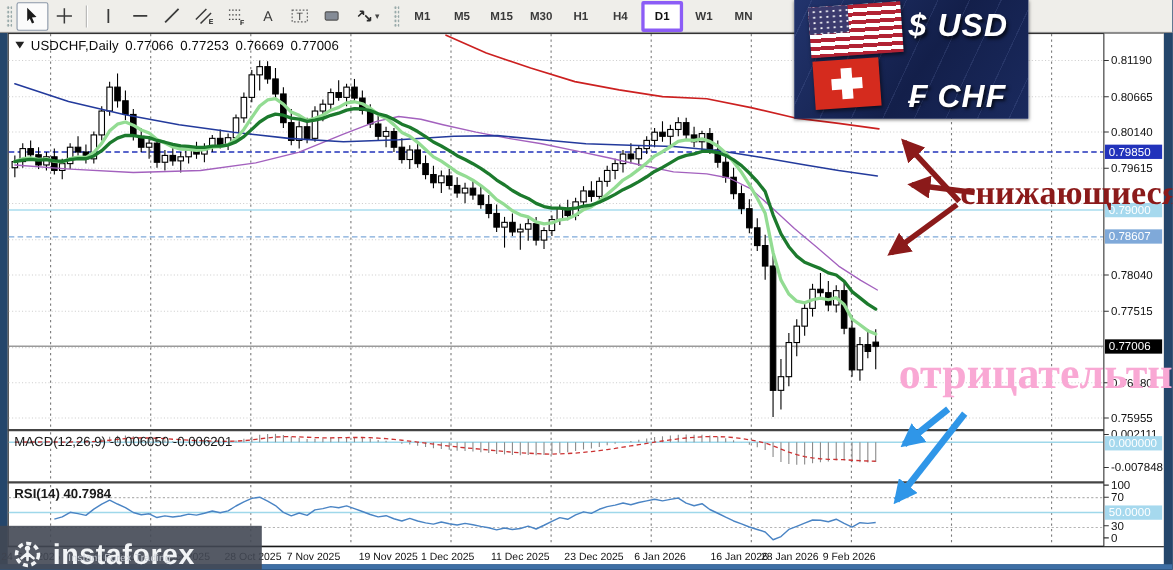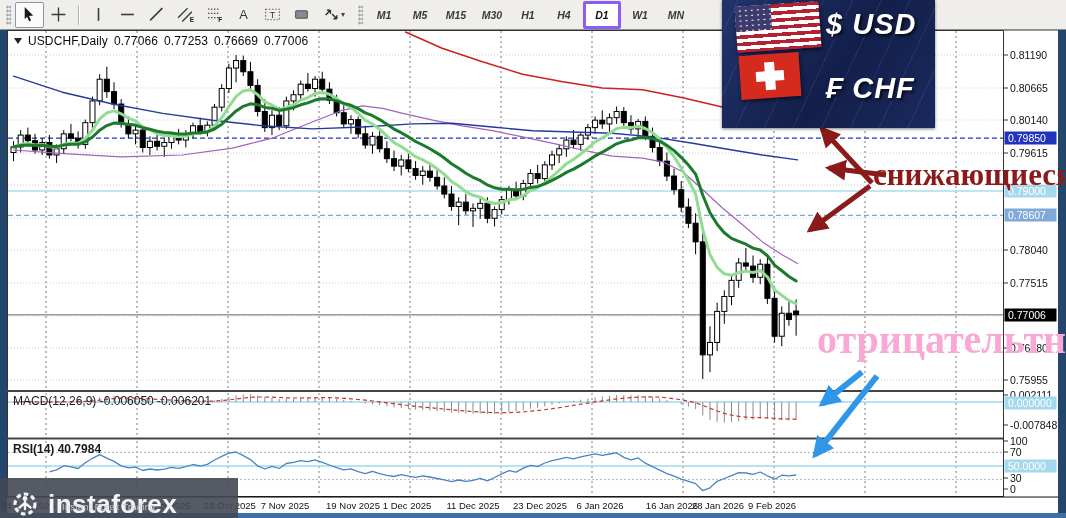--- a/index.html
+++ b/index.html
@@ -20,21 +20,21 @@
   .caret{font-size:8px;color:#444;margin-left:1px;}
   
   #chart-title{position:absolute;left:14px;top:34px;z-index:2;font-size:12px;color:#0b0b0b;
     font-weight:400;letter-spacing:.1px;display:flex;align-items:center;gap:6px;}
   .tri{width:0;height:0;border-left:4px solid transparent;border-right:4px solid transparent;
     border-top:6px solid #222;}
   #macd-label,#rsi-label{position:absolute;z-index:2;font-size:12px;color:#1a1a1a;}
   #macd-label{left:13px;top:394px;}
   #rsi-label{left:13px;top:442px;font-weight:bold;}
   
-  #flag{position:absolute;left:722px;top:0;width:213px;height:128px;z-index:5;
+  #flag{position:absolute;left:722px;top:0;width:213px;height:108px;z-index:5;
     background:linear-gradient(125deg,#22346d 0%,#131f4a 55%,#1a2a5e 100%);
     box-shadow:0 1px 3px rgba(0,0,0,.5);overflow:hidden;}
   #flag .tex{position:absolute;inset:0;opacity:.18;
     background:repeating-linear-gradient(115deg,transparent 0 14px,#6c7eb8 14px 15px,transparent 15px 26px);}
   .usflag{position:absolute;left:14px;top:4px;width:84px;height:46px;transform:rotate(-4deg);
     background:repeating-linear-gradient(#b22234 0 3.6px,#ffffff 3.6px 7.2px);box-shadow:1px 2px 4px rgba(0,0,0,.6);}
   .usflag .canton{position:absolute;left:0;top:0;width:36px;height:25px;background:#3c3b6e;
     background-image:radial-gradient(#fff .9px,transparent 1.1px);background-size:6px 5px;background-position:2px 2px;}
   .chflag{position:absolute;left:18px;top:54px;width:60px;height:44px;background:#d52b1e;
     transform:rotate(-4deg);box-shadow:1px 2px 4px rgba(0,0,0,.6);}
@@ -590,21 +590,21 @@
           </svg>
         </div>
         <div class="tb-btn" style="width: 34px;">
           <svg viewBox="0 0 16 16">
             <path d="M2.5 8.5 L7 4 M7 4 h-3.2 M7 4 v3.2 M8.5 7.5 L13 12 M13 12 h-3.2 M13 12 v-3.2" stroke="#2a2a2a" stroke-width="1.3" fill="none"></path>
           </svg>
           <span class="caret">▾</span>
         </div>
       </div>
     <div class="grip"></div>
-    <div id="timeframes" style="display:flex;align-items:center;gap:2px;font-style:italic;">
+    <div id="timeframes" style="display:flex;align-items:center;gap:2px;">
         <div class="tf-btn">M1</div>
         <div class="tf-btn">M5</div>
         <div class="tf-btn">M15</div>
         <div class="tf-btn">M30</div>
         <div class="tf-btn">H1</div>
         <div class="tf-btn">H4</div>
         <div class="tf-btn active">D1</div>
         <div class="tf-btn">W1</div>
         <div class="tf-btn">MN</div>
       </div>

